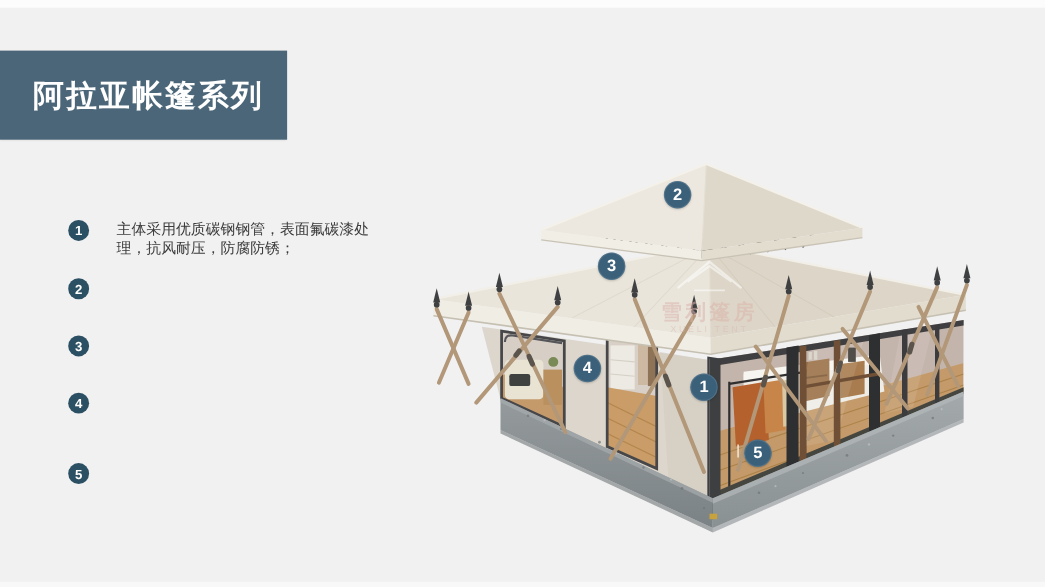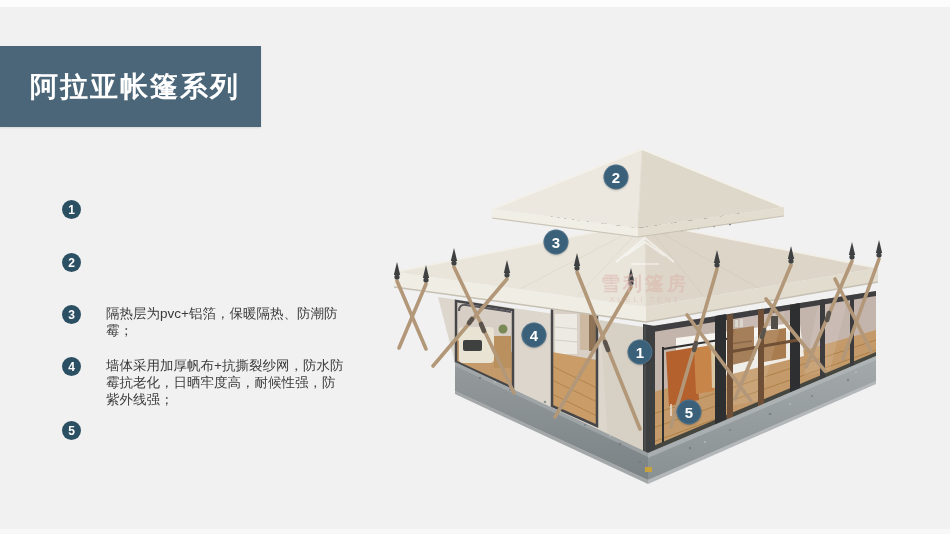--- a/index.html
+++ b/index.html
@@ -49,34 +49,31 @@
 <div class="stage">
   <div class="strip-top"></div>
   <div class="strip-bottom"></div>
 
   <div class="title-banner">
     <h1>阿拉亚帐篷系列</h1>
   </div>
 
   <div class="feature" style="top:200px">
     <div class="num">1</div>
+    <div class="txt">主体采用优质碳钢钢管，表面氟碳漆处
+理，抗风耐压，防腐防锈；</div>
   </div>
   <div class="feature" style="top:253px">
     <div class="num">2</div>
   </div>
   <div class="feature" style="top:305px">
     <div class="num">3</div>
-    <div class="txt">隔热层为pvc+铝箔，保暖隔热、防潮防
-霉；</div>
   </div>
   <div class="feature" style="top:357px">
     <div class="num">4</div>
-    <div class="txt">墙体采用加厚帆布+抗撕裂纱网，防水防
-霉抗老化，日晒牢度高，耐候性强，防
-紫外线强；</div>
   </div>
   <div class="feature" style="top:421px">
     <div class="num">5</div>
   </div>
 
   <svg class="tent" viewBox="0 0 950 534">
     <defs>
       <linearGradient id="gbaseL" x1="0" y1="0" x2="0" y2="1">
         <stop offset="0" stop-color="#959b9d"></stop>
           <stop offset="1" stop-color="#7b8285"></stop>

